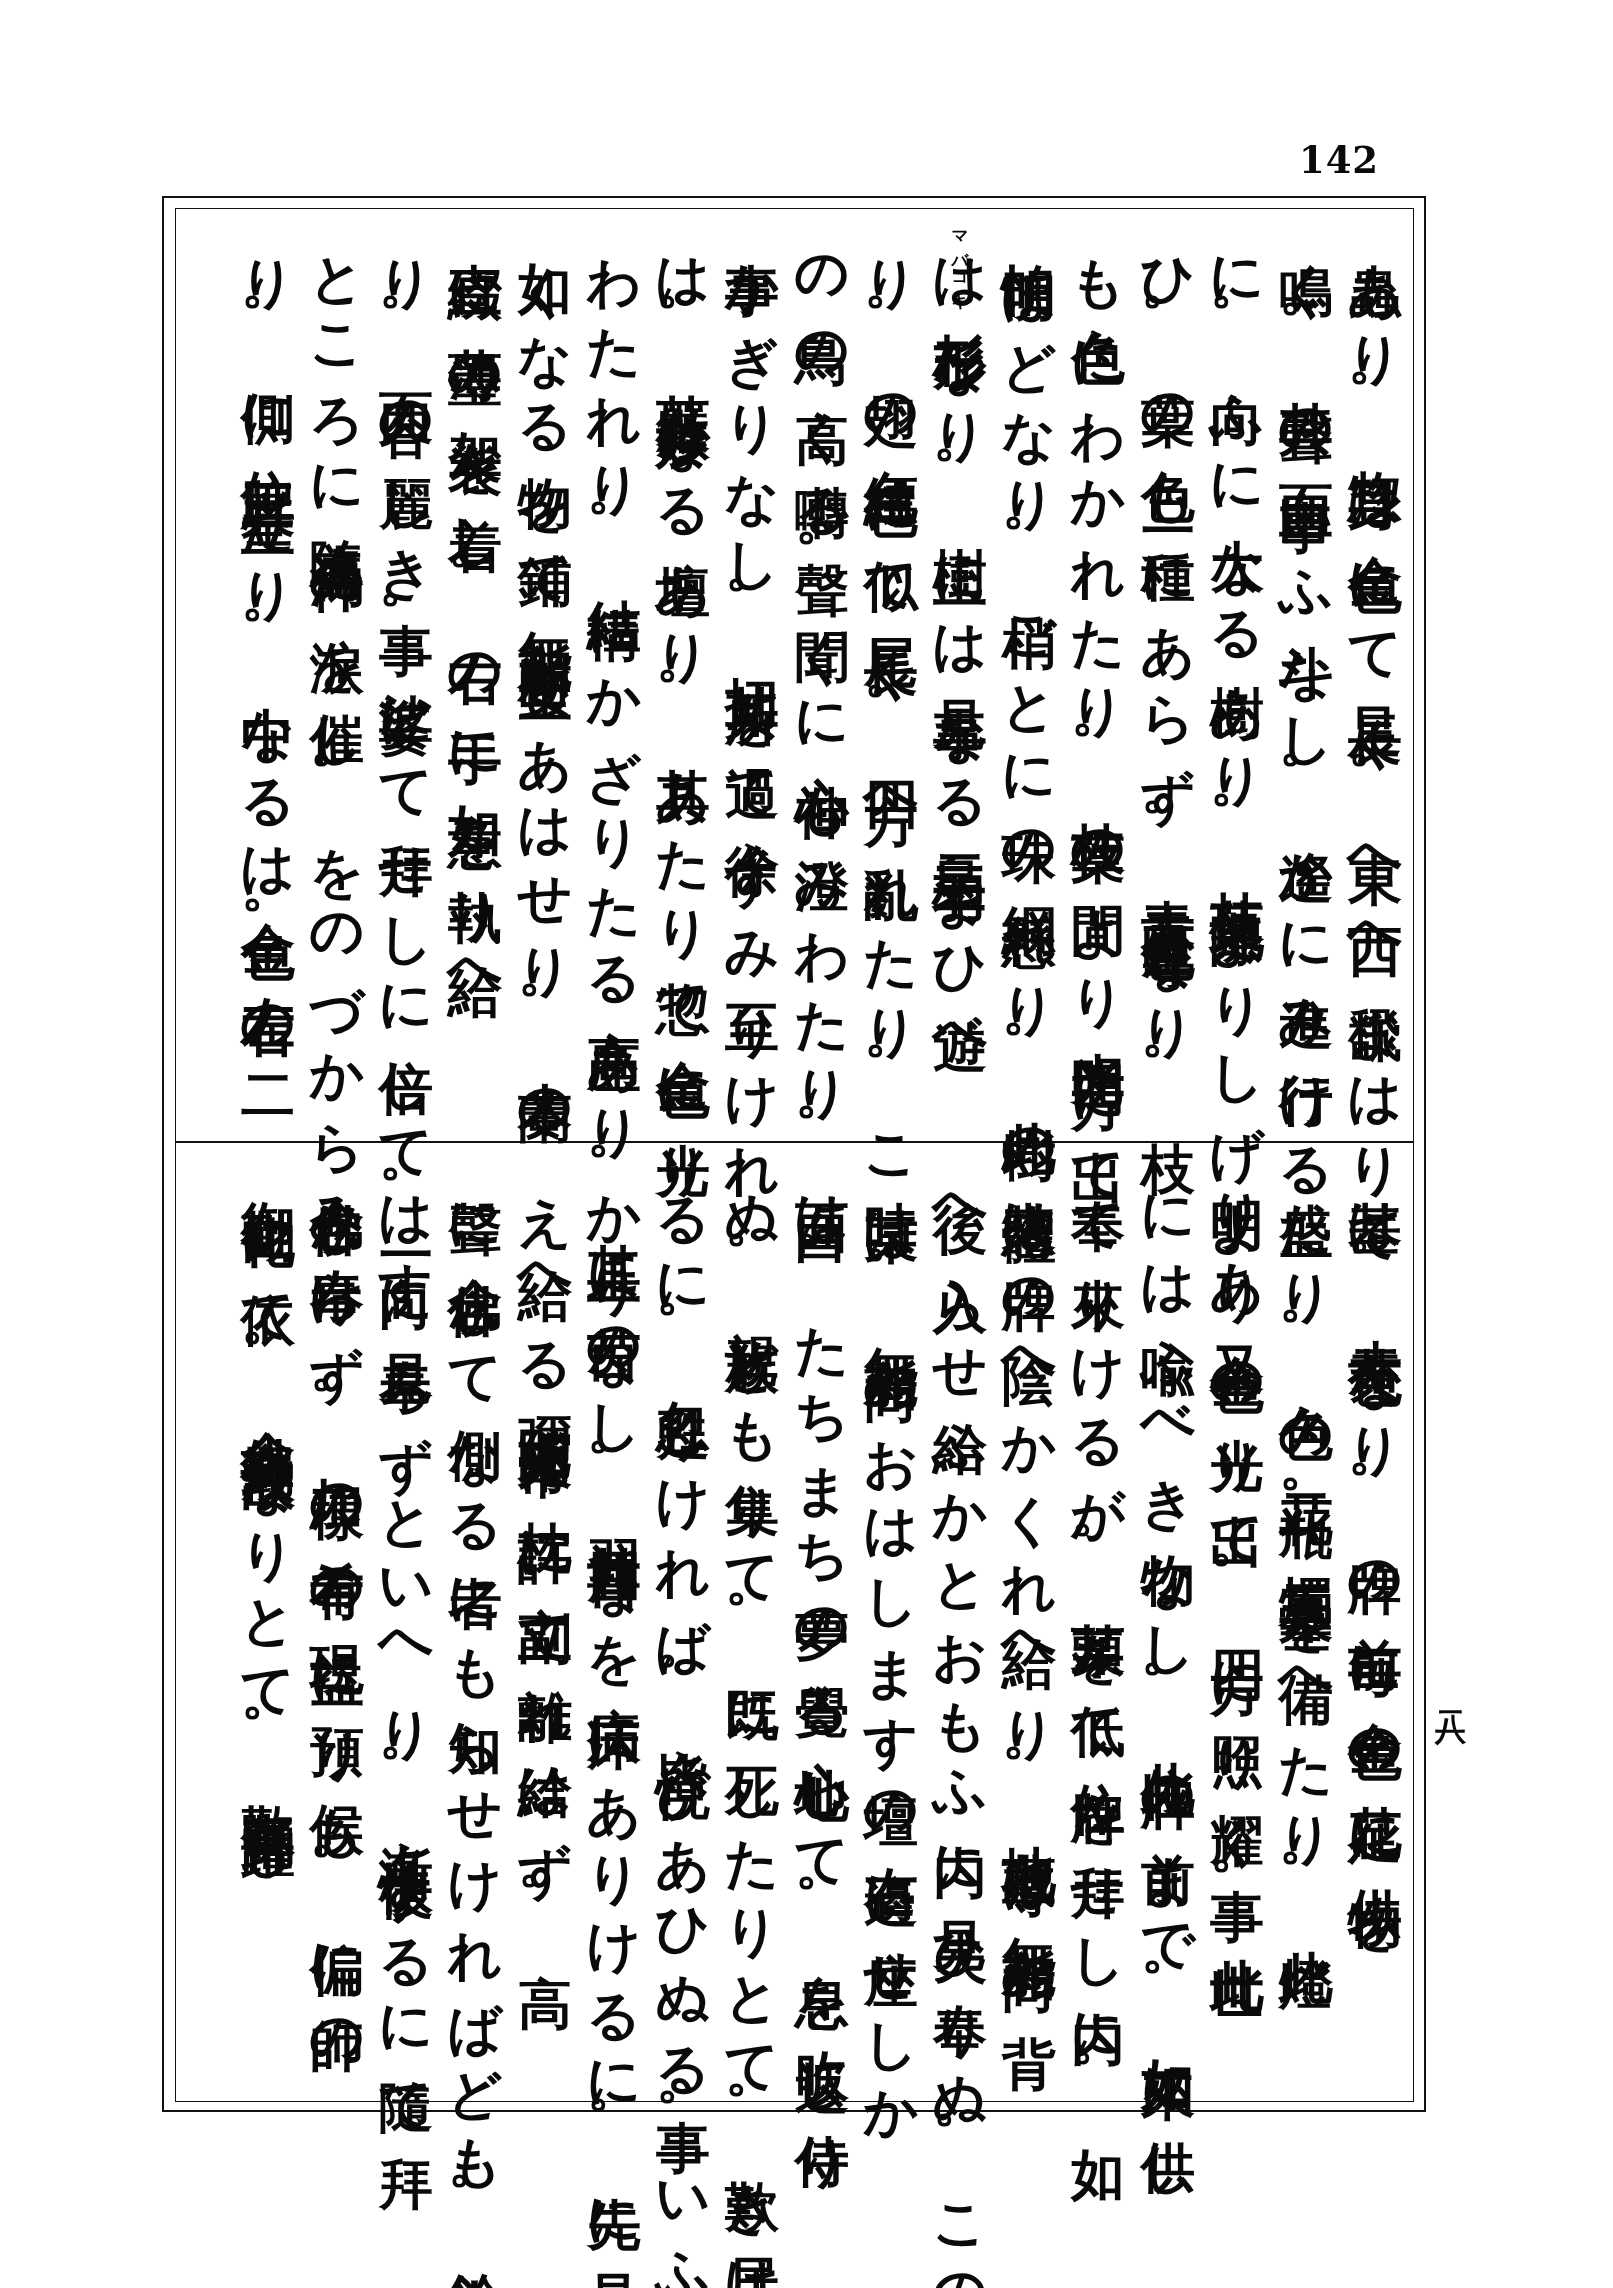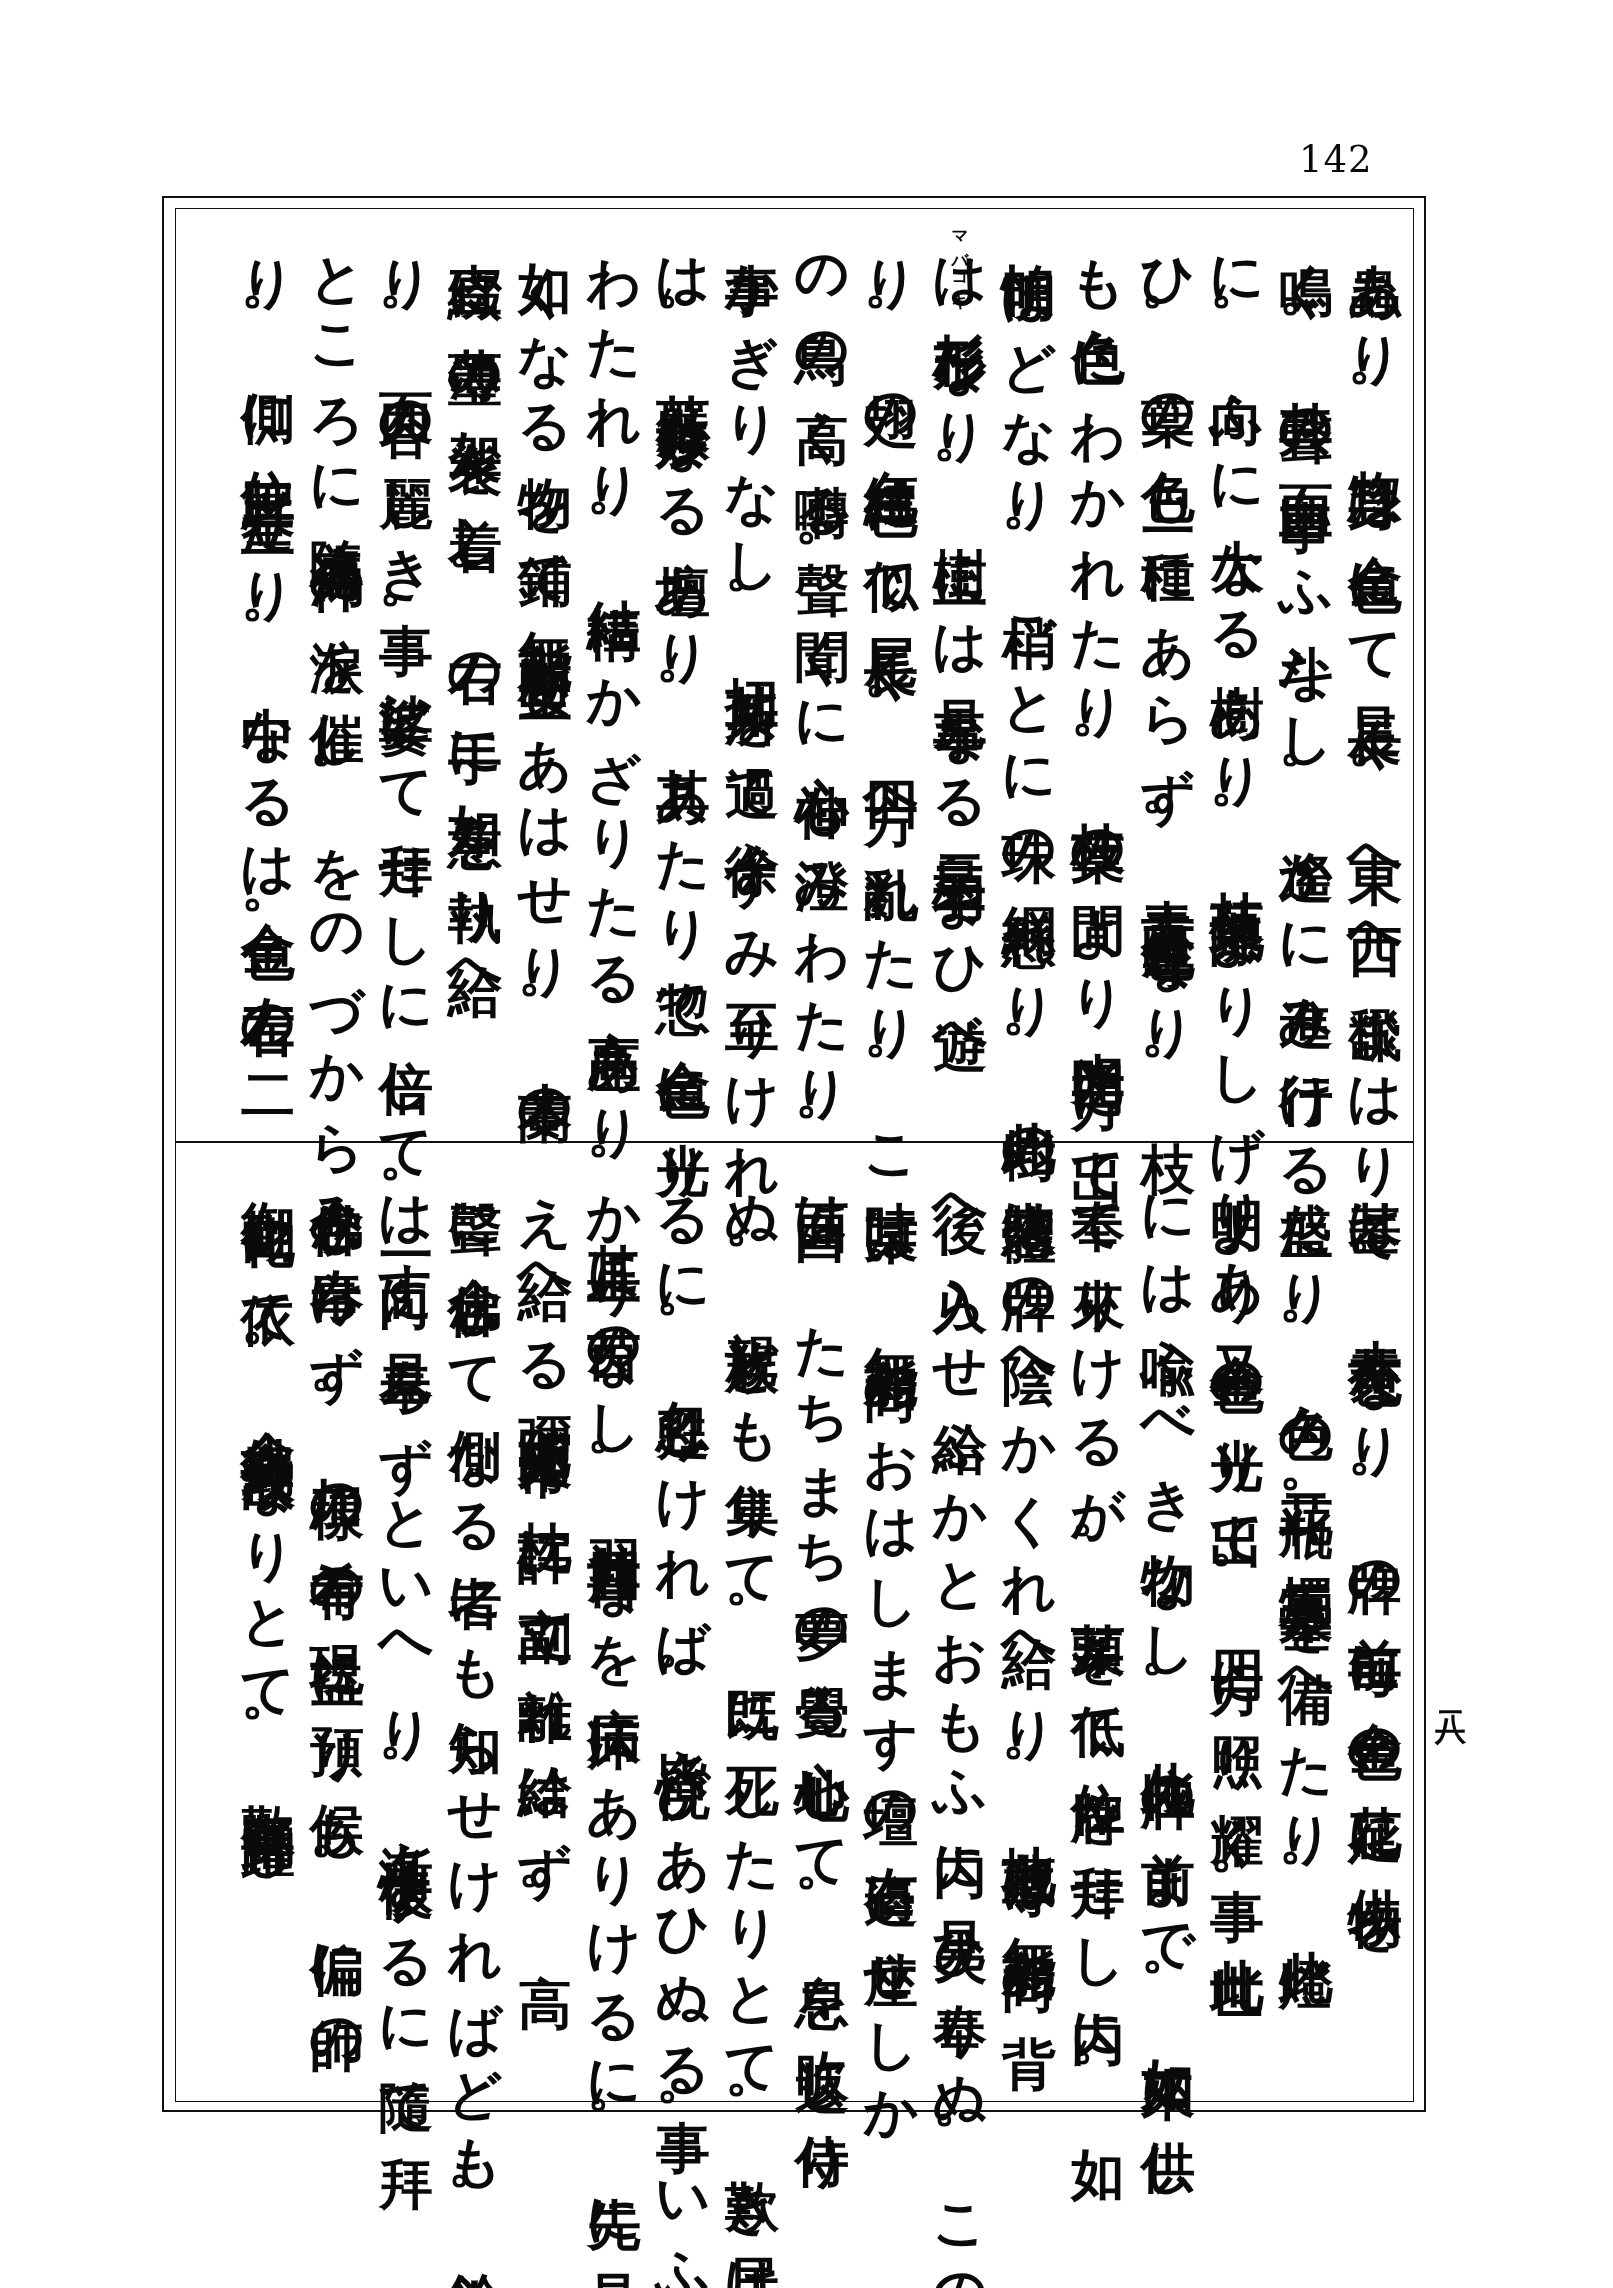--- a/index.html
+++ b/index.html
@@ -1,18 +1,18 @@
 <!DOCTYPE html>
 <html style="font-size:14.8px"><head>
 <meta charset="utf-8">
 <style>
   html, body { margin: 0; padding: 0; background: #ffffff; }
   body { width: 1613px; height: 2289px; position: relative; overflow: hidden;
          font-family: "DejaVu Serif", "Liberation Serif", serif; color: #0a0a0a; }
-  .page-number { position: absolute; left: 1299px; top: 138px; font-size: 37px; font-weight: normal;
+  .page-number { position: absolute; left: 1299px; top: 138px; font-size: 37px; font-weight: bold;
                  font-family: "DejaVu Serif", serif; letter-spacing: 0.9px; }
   .frame-inner { position: absolute; left: 175px; top: 208px; width: 1239px; height: 1894px; border: 1.8px solid #111; box-sizing: border-box; }
   .frame-outer-full { position: absolute; left: 162px; top: 196px; width: 1264px; height: 1916px; border: 2.8px solid #111; box-sizing: border-box; }
   .divider { position: absolute; left: 175px; top: 1141px; width: 1239px; height: 0; border-top: 2.8px solid #111; }
   .side-number { position: absolute; left: 1432px; top: 1689px; width: 37px; writing-mode: vertical-rl;
                  font-size: 31px; font-weight: bold; line-height: 37px; }
   .half { position: absolute; left: 185px; width: 1218px; }
   .half.top { top: 220px; height: 914px; }
   .half.bottom { top: 1158px; height: 937px; }
   .col { position: absolute; top: 0; width: 65px; writing-mode: vertical-rl; text-orientation: upright;

